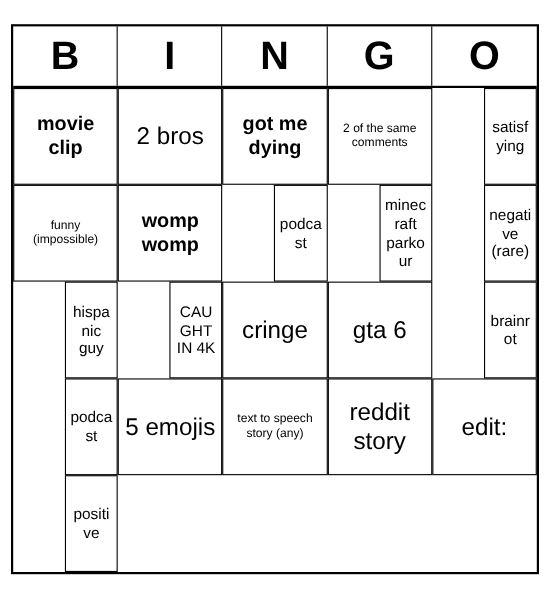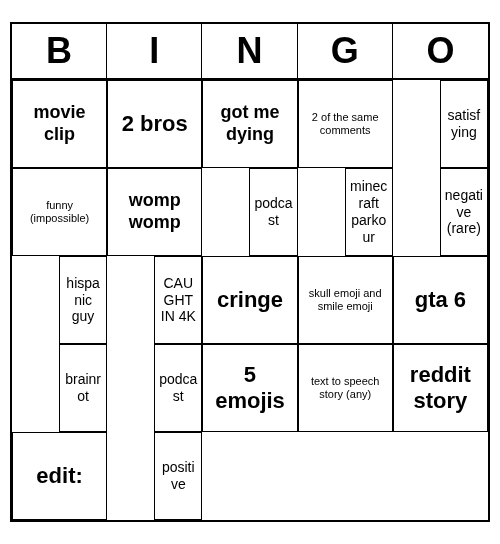--- a/index.html
+++ b/index.html
@@ -56,21 +56,21 @@
       justify-content: center;
       text-align: center;
       padding: 6px 4px;
       font-size: 14px;
       line-height: 1.2;
       word-break: break-word;
     }
 
     .bingo-cell.large-text {
       font-size: 22px;
-      font-weight: bold;
+      font-weight: normal;
     }
 
     .bingo-cell.medium-text {
       font-size: 18px;
       font-weight: bold;
     }
 
     .bingo-cell.small-text {
       font-size: 11px;
     }
@@ -98,21 +98,20 @@
       <div class="bingo-cell small-text">2 of the same comments</div>
       <div class="bingo-cell normal-text">satisfying</div>
       <div class="bingo-cell small-text">funny (impossible)</div>
       <div class="bingo-cell medium-text">womp womp</div>
       <div class="bingo-cell normal-text">podcast</div>
       <div class="bingo-cell normal-text">minecraft parkour</div>
       <div class="bingo-cell normal-text">negative (rare)</div>
       <div class="bingo-cell normal-text">hispanic guy</div>
       <div class="bingo-cell normal-text">CAUGHT IN 4K</div>
       <div class="bingo-cell large-text">cringe</div>
-      <div class="bingo-cell small-text">skull emoji and smile emoji</div>
       <div class="bingo-cell large-text">gta 6</div>
       <div class="bingo-cell normal-text">brainrot</div>
       <div class="bingo-cell normal-text">podcast</div>
       <div class="bingo-cell large-text">5 emojis</div>
       <div class="bingo-cell small-text">text to speech story (any)</div>
       <div class="bingo-cell large-text">reddit story</div>
       <div class="bingo-cell large-text">edit:</div>
       <div class="bingo-cell normal-text">positive</div>
     </div>
 </div>

